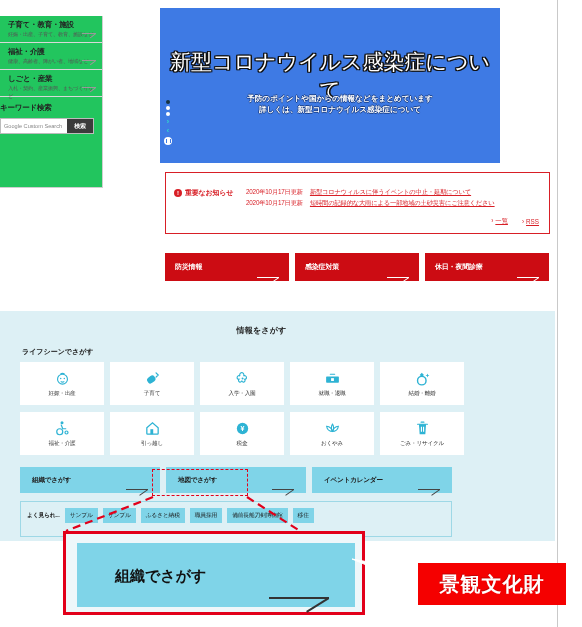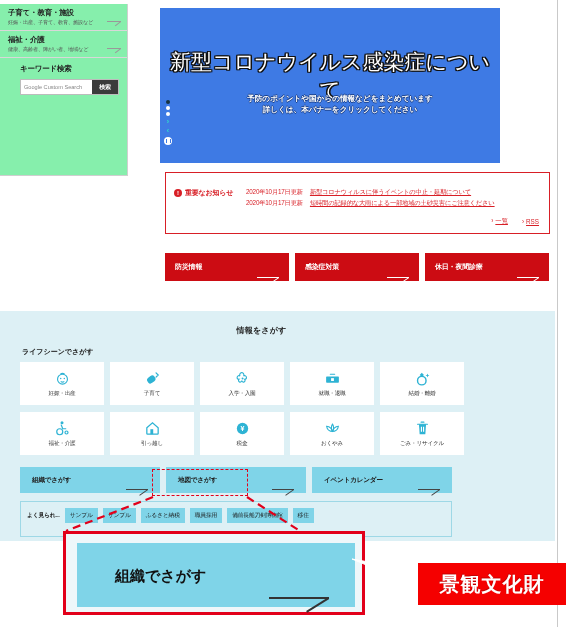--- a/index.html
+++ b/index.html
@@ -5,35 +5,35 @@
   html,body{margin:0;padding:0;}
   body{
     width:582px;height:627px;background:#ffffff;
     font-family:"Liberation Sans","DejaVu Sans",sans-serif;
     color:#333;overflow:hidden;position:relative;
   }
   .page{position:absolute;inset:0;}
 
   
   .sidebar{
-    position:absolute;left:0;top:4px;width:128px;height:172px;
-    background:#86efac;border-right:1px solid #cfcfcf;border-bottom:1px solid #cfcfcf;
+    position:absolute;left:0;top:16px;width:103px;height:172px;
+    background:#22c55e;border-right:1px solid #cfcfcf;border-bottom:1px solid #cfcfcf;
     box-sizing:border-box;
   }
   .side-item{
     border-bottom:1px solid #d8d8d8;
     padding:4px 6px 4px 8px;position:relative;box-sizing:border-box;height:27px;
   }
   .side-item .st{font-size:7.5px;font-weight:bold;color:#222;line-height:10px;letter-spacing:-.2px;}
   .side-item .ss{font-size:5.2px;color:#555;line-height:8px;letter-spacing:-.2px;}
   .side-arrow{position:absolute;right:6px;top:11px;width:14px;height:7px;}
   .side-arrow:before{content:"";position:absolute;left:0;bottom:0;width:14px;height:1px;background:#999;}
   .side-arrow:after{content:"";position:absolute;right:0;bottom:0;width:7px;height:1px;background:#999;
     transform:rotate(-38deg);transform-origin:right bottom;}
-  .kw-block{padding:6px 8px 4px 20px;}
+  .kw-block{padding:6px 8px 4px 0;}
   .kw-title{font-size:7.5px;font-weight:bold;color:#222;margin-bottom:5px;letter-spacing:-.2px;}
   .kw-row{display:flex;height:16px;border:1px solid #bcbcbc;box-sizing:border-box;}
   .kw-input{flex:1;font-size:5.6px;color:#888;padding:0 3px;display:flex;align-items:center;
     background:#fff;border:none;overflow:hidden;white-space:nowrap;}
   .kw-btn{width:26px;background:#3b3b3b;color:#fff;font-size:6px;font-weight:bold;
     display:flex;align-items:center;justify-content:center;letter-spacing:-.3px;}
 
   
   .main{position:absolute;left:160px;top:0;width:397px;height:627px;}
   .main-border{position:absolute;left:557px;top:0;width:1px;height:627px;background:#c9c9c9;}
@@ -165,39 +165,44 @@
       <div class="ss">妊娠・出産、子育て、教育、施設など</div>
       <div class="side-arrow"></div>
     </div>
 
     <div class="side-item">
       <div class="st">福祉・介護</div>
       <div class="ss">健康、高齢者、障がい者、地域など</div>
       <div class="side-arrow"></div>
     </div>
 
+    <div class="side-item">
+      <div class="st">しごと・産業</div>
+      <div class="ss">入札・契約、産業振興、まちづくりなど</div>
+      <div class="side-arrow"></div>
+    </div>
 
 
 
     <div class="kw-block">
       <div class="kw-title">キーワード検索</div>
       <div class="kw-row">
         <div class="kw-input">Google Custom Search</div>
         <div class="kw-btn">検索</div>
       </div>
     </div>
   </div>
 
   <div class="main">
 
     <div class="hero">
       <div class="hero-title">新型コロナウイルス感染症について</div>
       <div class="hero-sub">
         <div>予防のポイントや国からの情報などをまとめています</div>
-        <div>詳しくは、本バナーをクリックしてください</div>
+        <div>詳しくは、新型コロナウイルス感染症について</div>
       </div>
       <div class="carousel">
         <div class="cdot active"></div>
         <div class="cdot"></div>
         <div class="cdot"></div>
         <div class="cchev">›</div>
         <div class="cchev">‹</div>
         <div class="cpause">
             <i></i>
           </div>

